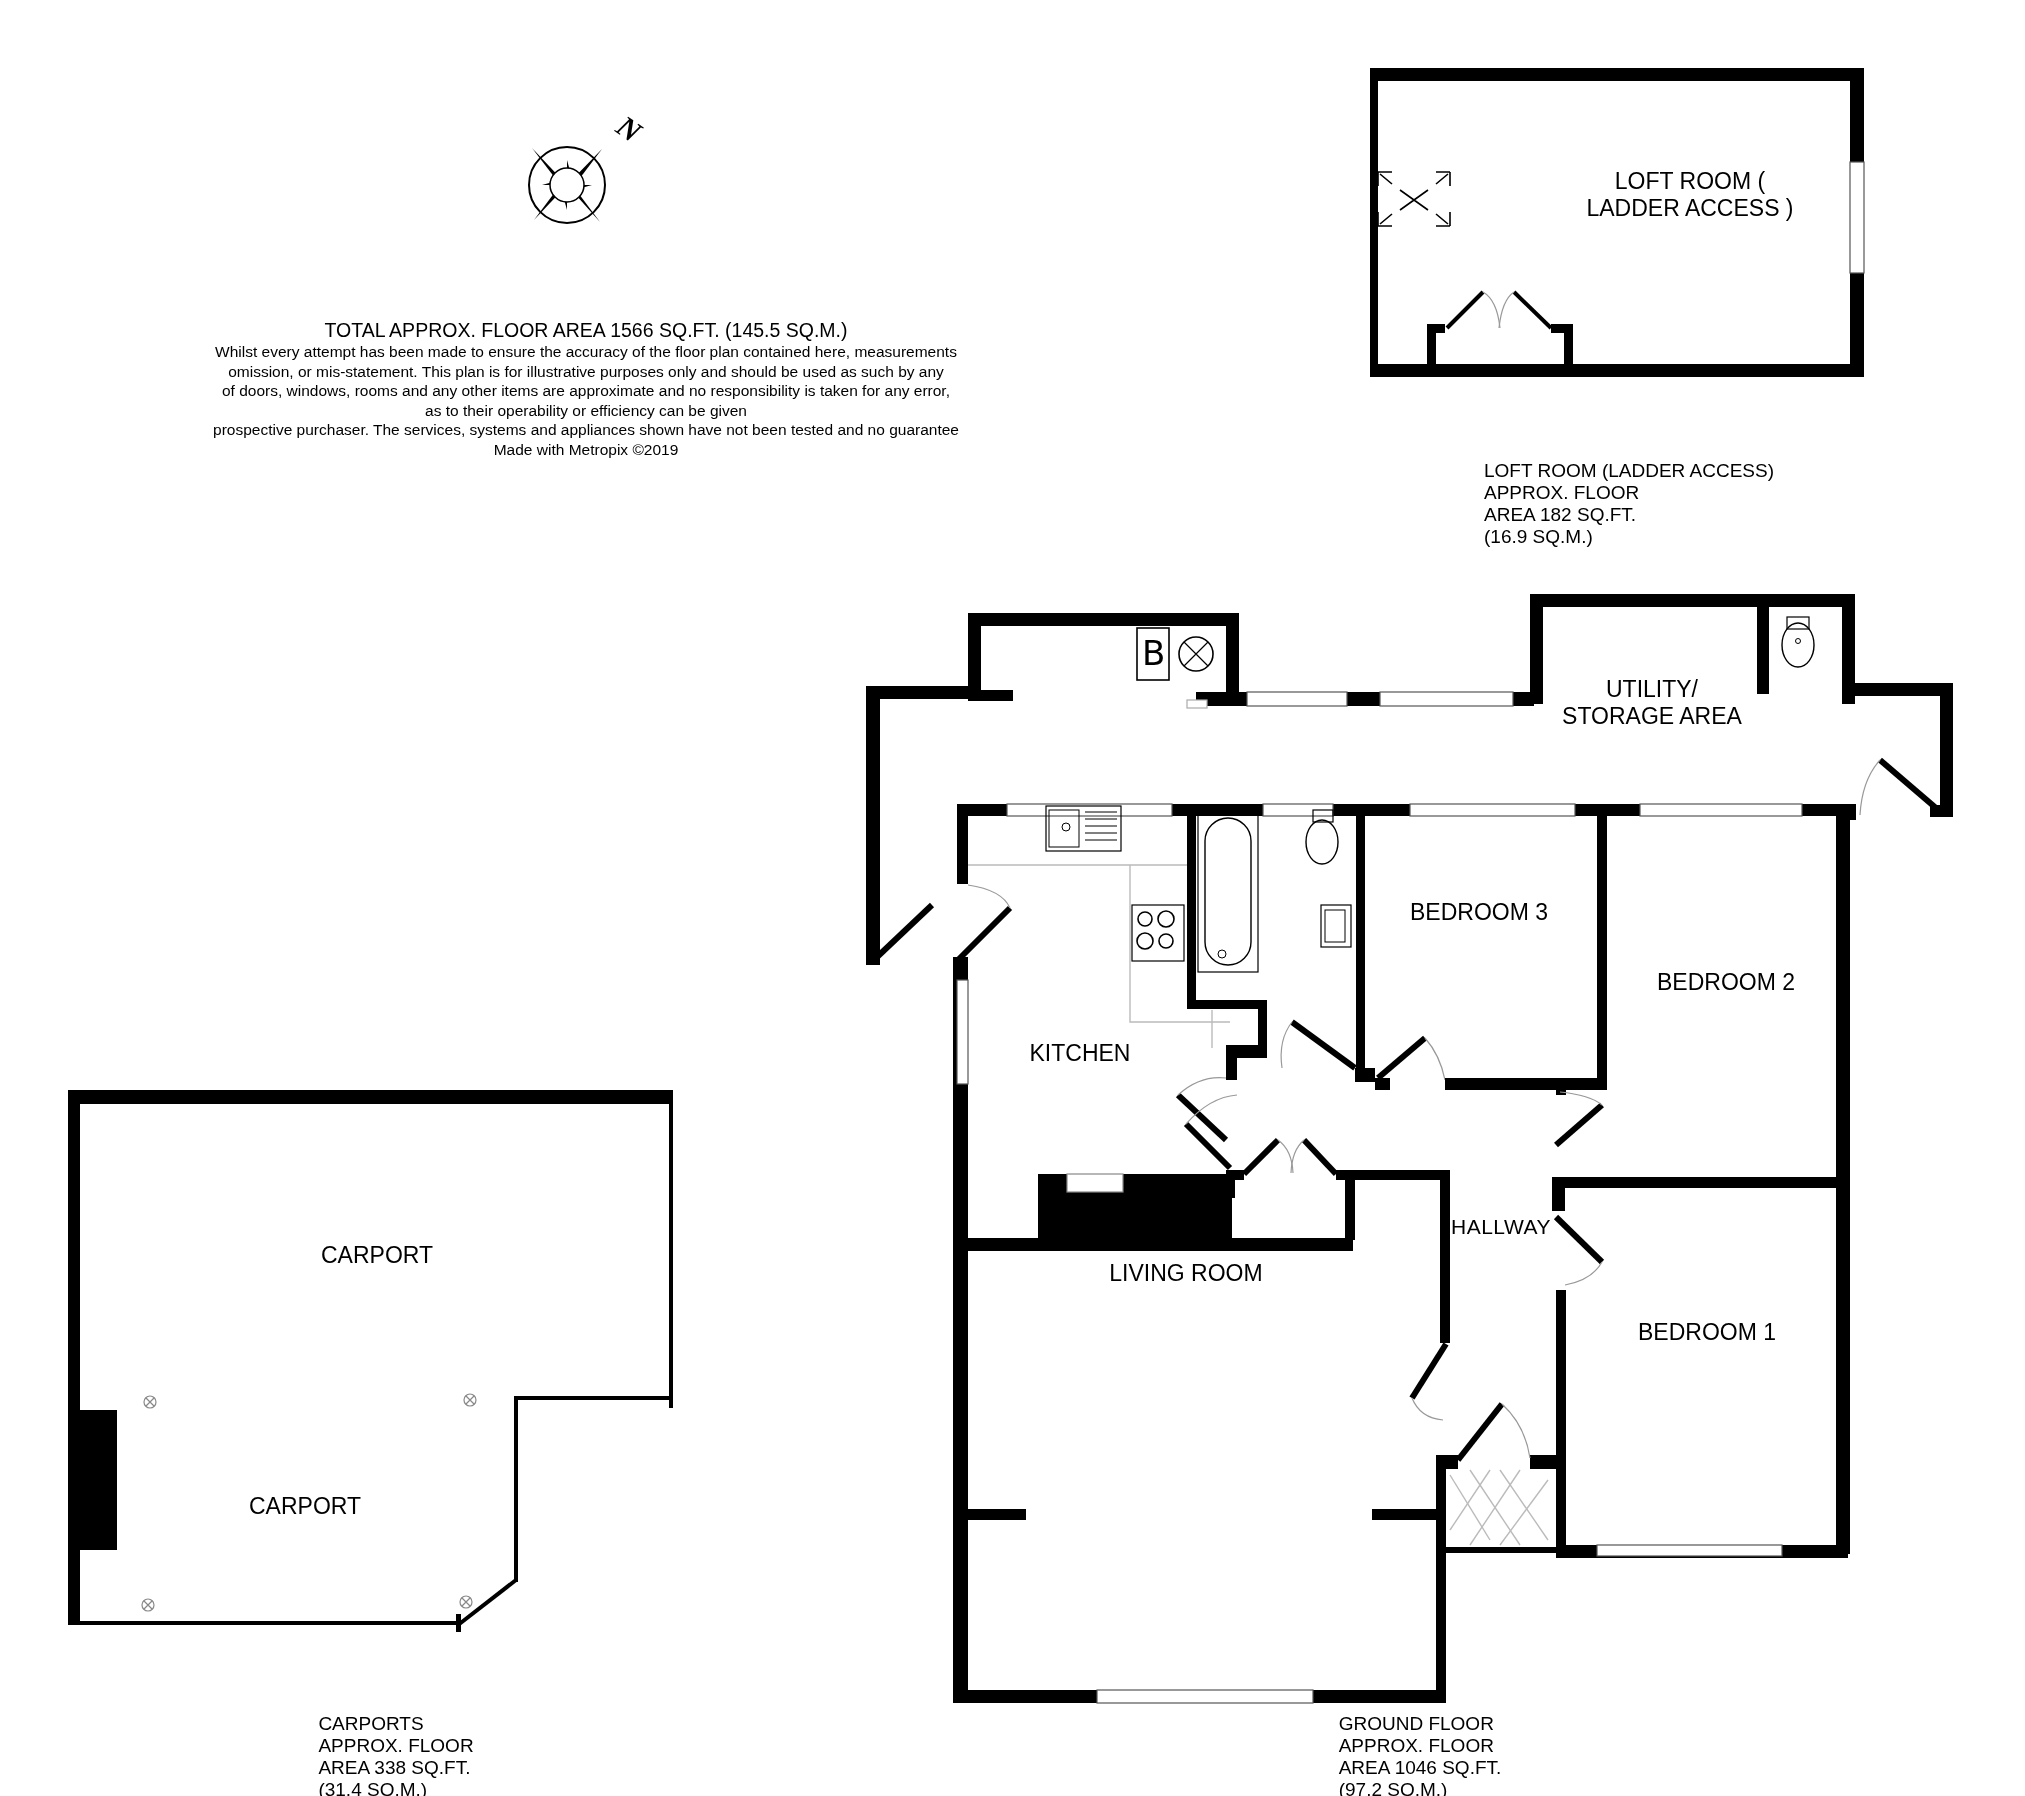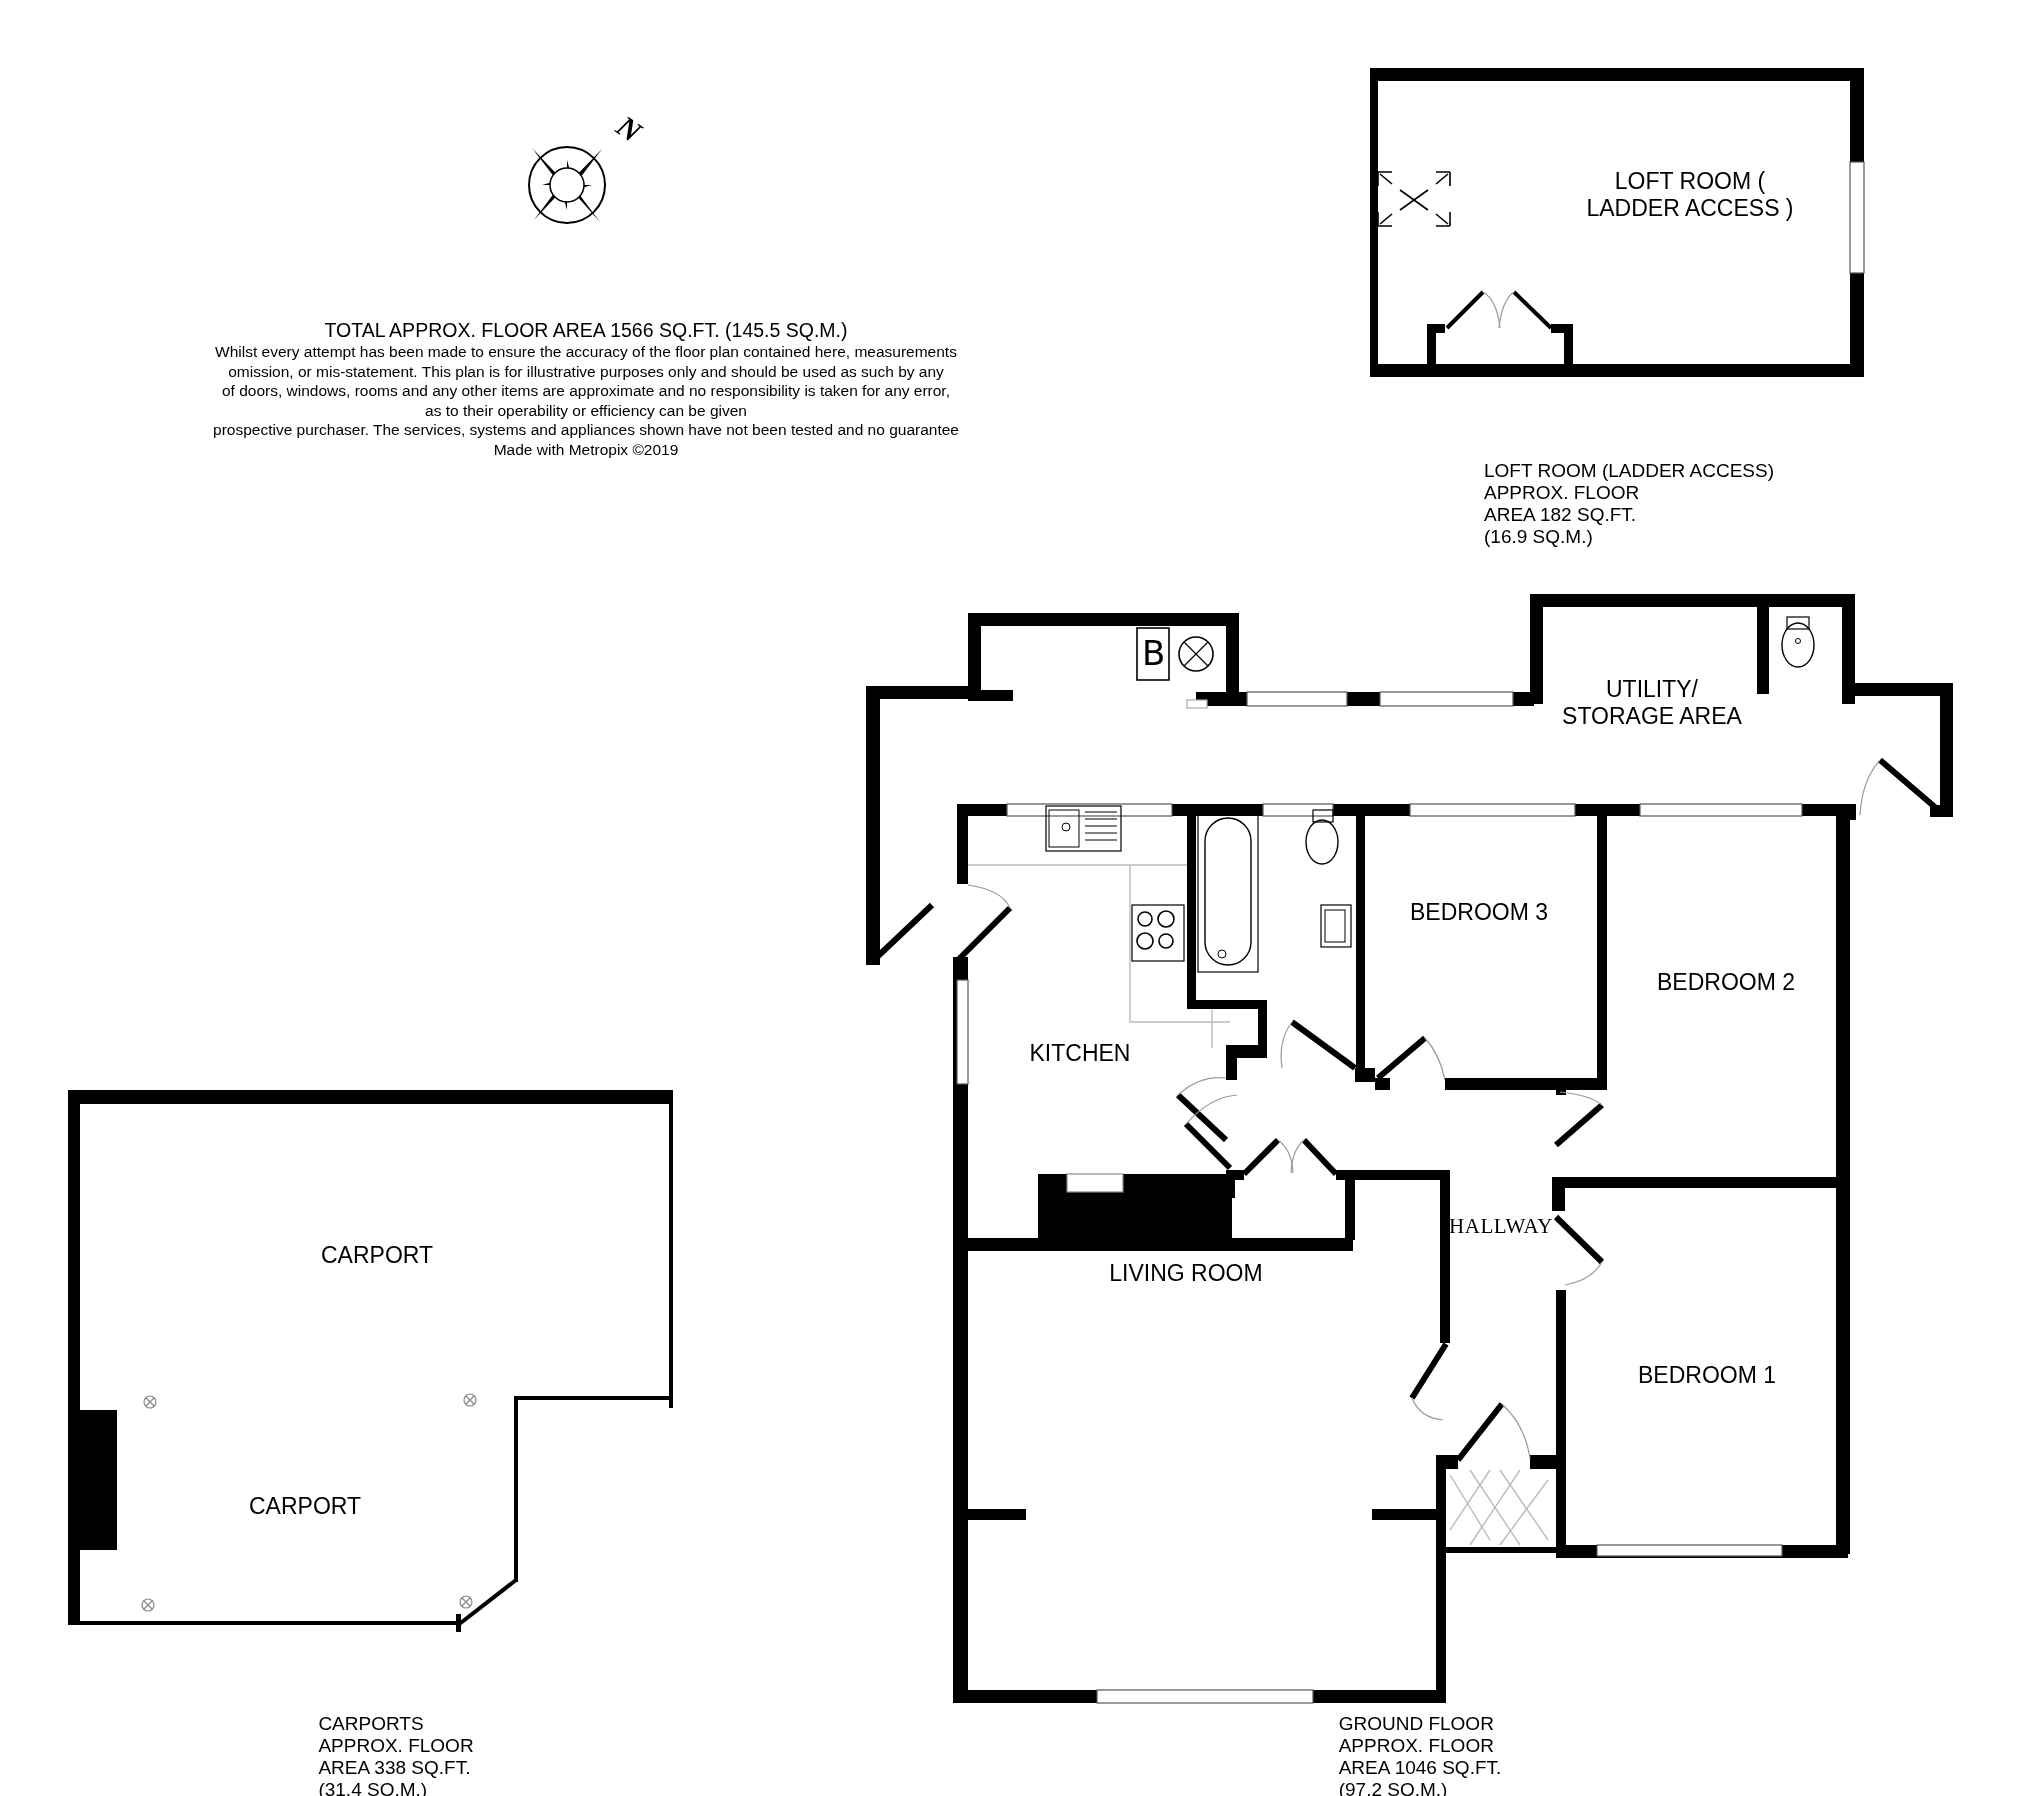--- a/index.html
+++ b/index.html
@@ -5,21 +5,21 @@
   html, body { margin: 0; padding: 0; background: #ffffff; }
   body { width: 2025px; height: 1796px; position: relative; overflow: hidden; font-family: "Liberation Sans", sans-serif; color: #000; }
   svg.plan { position: absolute; left: 0; top: 0; width: 2025px; height: 1796px; }
   .wall { fill: #000; }
   .win { fill: #fff; stroke: #555; stroke-width: 1.2; }
   .thin { fill: none; stroke: #000; stroke-width: 1.6; }
   .arc { fill: none; stroke: #999; stroke-width: 1.2; }
   .grey { fill: none; stroke: #bbb; stroke-width: 1.4; }
   .door { stroke: #000; stroke-width: 6; stroke-linecap: butt; }
   .label { position: absolute; font-weight: normal; font-size: 23px; text-align: center; white-space: nowrap; transform: translateX(-50%); line-height: 27px; }
-  .label.light { font-weight: normal; letter-spacing: 0.5px; font-family: Liberation Serif, serif; }
+  .label.light { font-weight: normal; letter-spacing: 0.5px; }
   .caption { position: absolute; font-size: 19px; text-align: left; transform: translateX(-50%); line-height: 22px; white-space: nowrap; }
   .caption div { display: block; }
   .notes { position: absolute; left: 586px; top: 318px; transform: translateX(-50%); text-align: center; width: 860px; }
   .notes .total { font-size: 19.5px; line-height: 24px; }
   .notes .disc { font-size: 15.5px; line-height: 19.5px; }
   .compass { position: absolute; left: 522px; top: 112px; width: 130px; height: 118px; }
 </style>
 </head>
 <body>
 
@@ -265,21 +265,21 @@
   <div>(16.9 SQ.M.)</div>
 </div>
 
 <div class="label" style="left:1652px; top:676px;">
   <div>UTILITY/</div>
   <div>STORAGE AREA</div>
 </div>
 <div class="label" style="left:1080px; top:1040px;">KITCHEN</div>
 <div class="label" style="left:1479px; top:899px;">BEDROOM 3</div>
 <div class="label" style="left:1726px; top:969px;">BEDROOM 2</div>
-<div class="label" style="left:1707px; top:1362px;">BEDROOM 1</div>
+<div class="label" style="left:1707px; top:1319px;">BEDROOM 1</div>
 <div class="label light" style="left:1501px; top:1213px; font-size:21px;">HALLWAY</div>
 <div class="label" style="left:1186px; top:1260px;">LIVING ROOM</div>
 <div style="position:absolute; left:1142px; top:632px; width:22px; text-align:center; font-size:34px; line-height:42px; font-family:'DejaVu Sans', sans-serif;">B</div>
 
 <div class="caption" style="left:1420px; top:1713px;">
   <div>GROUND FLOOR</div>
   <div>APPROX. FLOOR</div>
   <div>AREA 1046 SQ.FT.</div>
   <div>(97.2 SQ.M.)</div>
 </div>

